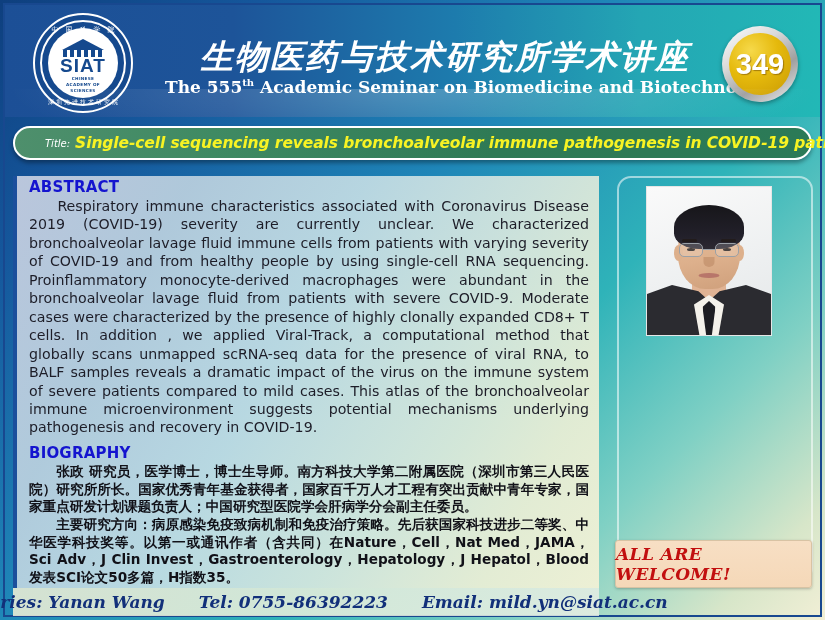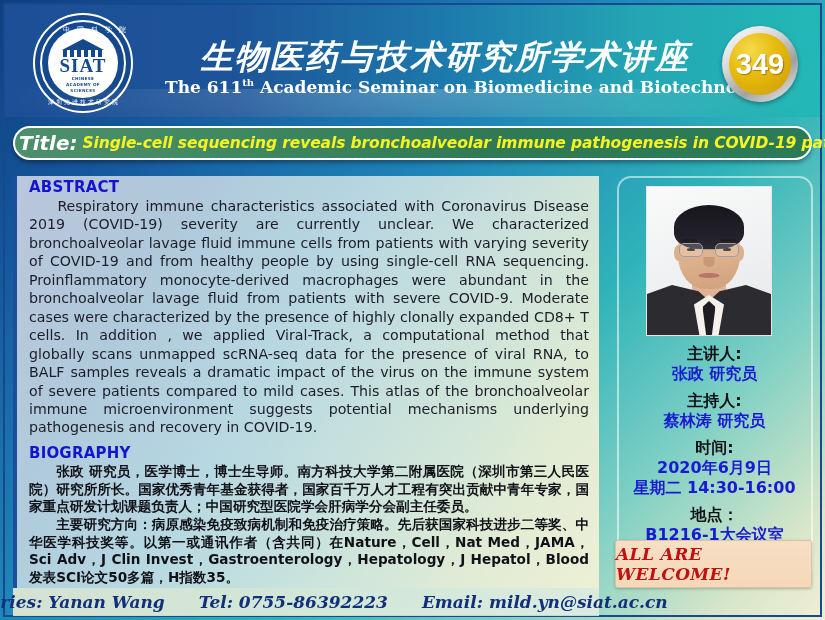--- a/index.html
+++ b/index.html
@@ -50,29 +50,29 @@
     position:absolute;left:50%;top:26px;transform:translateX(-50%);
     width:0;height:0;border-left:21px solid transparent;border-right:21px solid transparent;
     border-bottom:11px solid #15498e;
   }
   .logo .cols{
     position:absolute;left:50%;top:37px;transform:translateX(-50%);
     width:40px;height:7px;background:repeating-linear-gradient(90deg,#15498e 0 4px,#ffffff 4px 7px);
   }
   .logo .siat{
     position:absolute;left:0;right:0;top:43px;text-align:center;
-    font-family:Liberation Serif, serif;
+    font-family:Liberation Sans, sans-serif;
     font-weight:bold;font-size:19px;letter-spacing:1px;color:#15498e;line-height:1;
   }
   .logo .cas{
     position:absolute;left:0;right:0;top:63px;text-align:center;
     font-size:4.2px;font-weight:bold;color:#15498e;line-height:1.45;letter-spacing:.3px;
   }
   .logo .cn-top{
-    position:absolute;left:0;right:0;top:12px;text-align:right;
+    position:absolute;left:0;right:0;top:12px;text-align:center;
     font-size:7px;color:#ffffff;letter-spacing:7px;text-indent:7px;
   }
   .logo .cn-bot{
     position:absolute;left:0;right:0;bottom:6px;text-align:center;
     font-size:6px;color:#ffffff;letter-spacing:2px;text-indent:2px;
   }
 
   .h-title-cn{
     position:absolute;left:195px;top:34px;width:490px;text-align:center;
     font-family:"DejaVu Sans","Liberation Sans",sans-serif;
@@ -106,21 +106,21 @@
   
   .titlebar{
     position:absolute;left:13px;top:126px;width:799px;height:34px;
     border-radius:18px;box-sizing:border-box;
     background:linear-gradient(90deg,#4e8f6c 0%,#3f8a63 25%,#2f7a55 60%,#2b7a57 100%);
     border:2px solid #ffffff;
     box-shadow:0 3px 4px rgba(0,0,0,.35);
     display:flex;align-items:center;
   }
   .titlebar .lbl{
-    margin-left:4px;color:#ffffff;font-weight:bold;font-style:italic;font-size:20px;
+    margin-left:30px;color:#ffffff;font-weight:normal;font-style:italic;font-size:10px;
     white-space:nowrap;
   }
   .titlebar .txt{
     margin-left:5px;color:#f8f323;font-weight:bold;font-style:italic;font-size:15.5px;
     white-space:nowrap;letter-spacing:-.1px;
   }
 
   
   .content{
     position:absolute;left:13px;top:176px;width:586px;height:412px;
@@ -266,21 +266,21 @@
       <div class="roof"></div>
       <div class="cols"></div>
       <div class="siat">SIAT</div>
       <div class="cas">CHINESE<br>ACADEMY OF<br>SCIENCES</div>
       <div class="cn-bot">深圳先进技术研究院</div>
     </div>
 
     <div class="h-title-cn">生物医药与技术研究所学术讲座</div>
 
     <div class="h-title-en">
-      <span>The 611</span><sup>th</sup><span> Academic  Seminar  on Biomedicine and Biotechnology</span>
+      <span>The 555</span><sup>th</sup><span> Academic  Seminar  on Biomedicine and Biotechnology</span>
     </div>
 
     <div class="badge">
       <div class="core">
         <span class="num">349</span>
       </div>
     </div>
   </div>
 
   <div class="titlebar">
@@ -316,31 +316,20 @@
       <div class="eye-r"></div>
       <div class="glass">
         <i class="l"></i>
         <b></b>
         <i class="r"></i>
       </div>
       <div class="nose"></div>
       <div class="mouth"></div>
     </div>
 
-    <div style="position:absolute;left:0;top:162px;width:205px;">
-      <div class="s-lbl">主讲人:</div>
-      <div class="s-val">张政 研究员</div>
-      <div class="s-lbl">主持人:</div>
-      <div class="s-val">蔡林涛  研究员</div>
-      <div class="s-lbl">时间:</div>
-      <div class="s-val">2020年6月9日</div>
-      <div class="s-val">星期二 14:30-16:00</div>
-      <div class="s-lbl">地点：</div>
-      <div class="s-val">B1216-1大会议室</div>
-    </div>
 
     <div class="welcome">
       <span>ALL ARE WELCOME!</span>
     </div>
   </div>
 
   <div class="footer">
     <span>Enquiries:  Yanan Wang</span>
     <span>Tel: 0755-86392223</span>
     <span>Email: mild.yn@siat.ac.cn</span>

